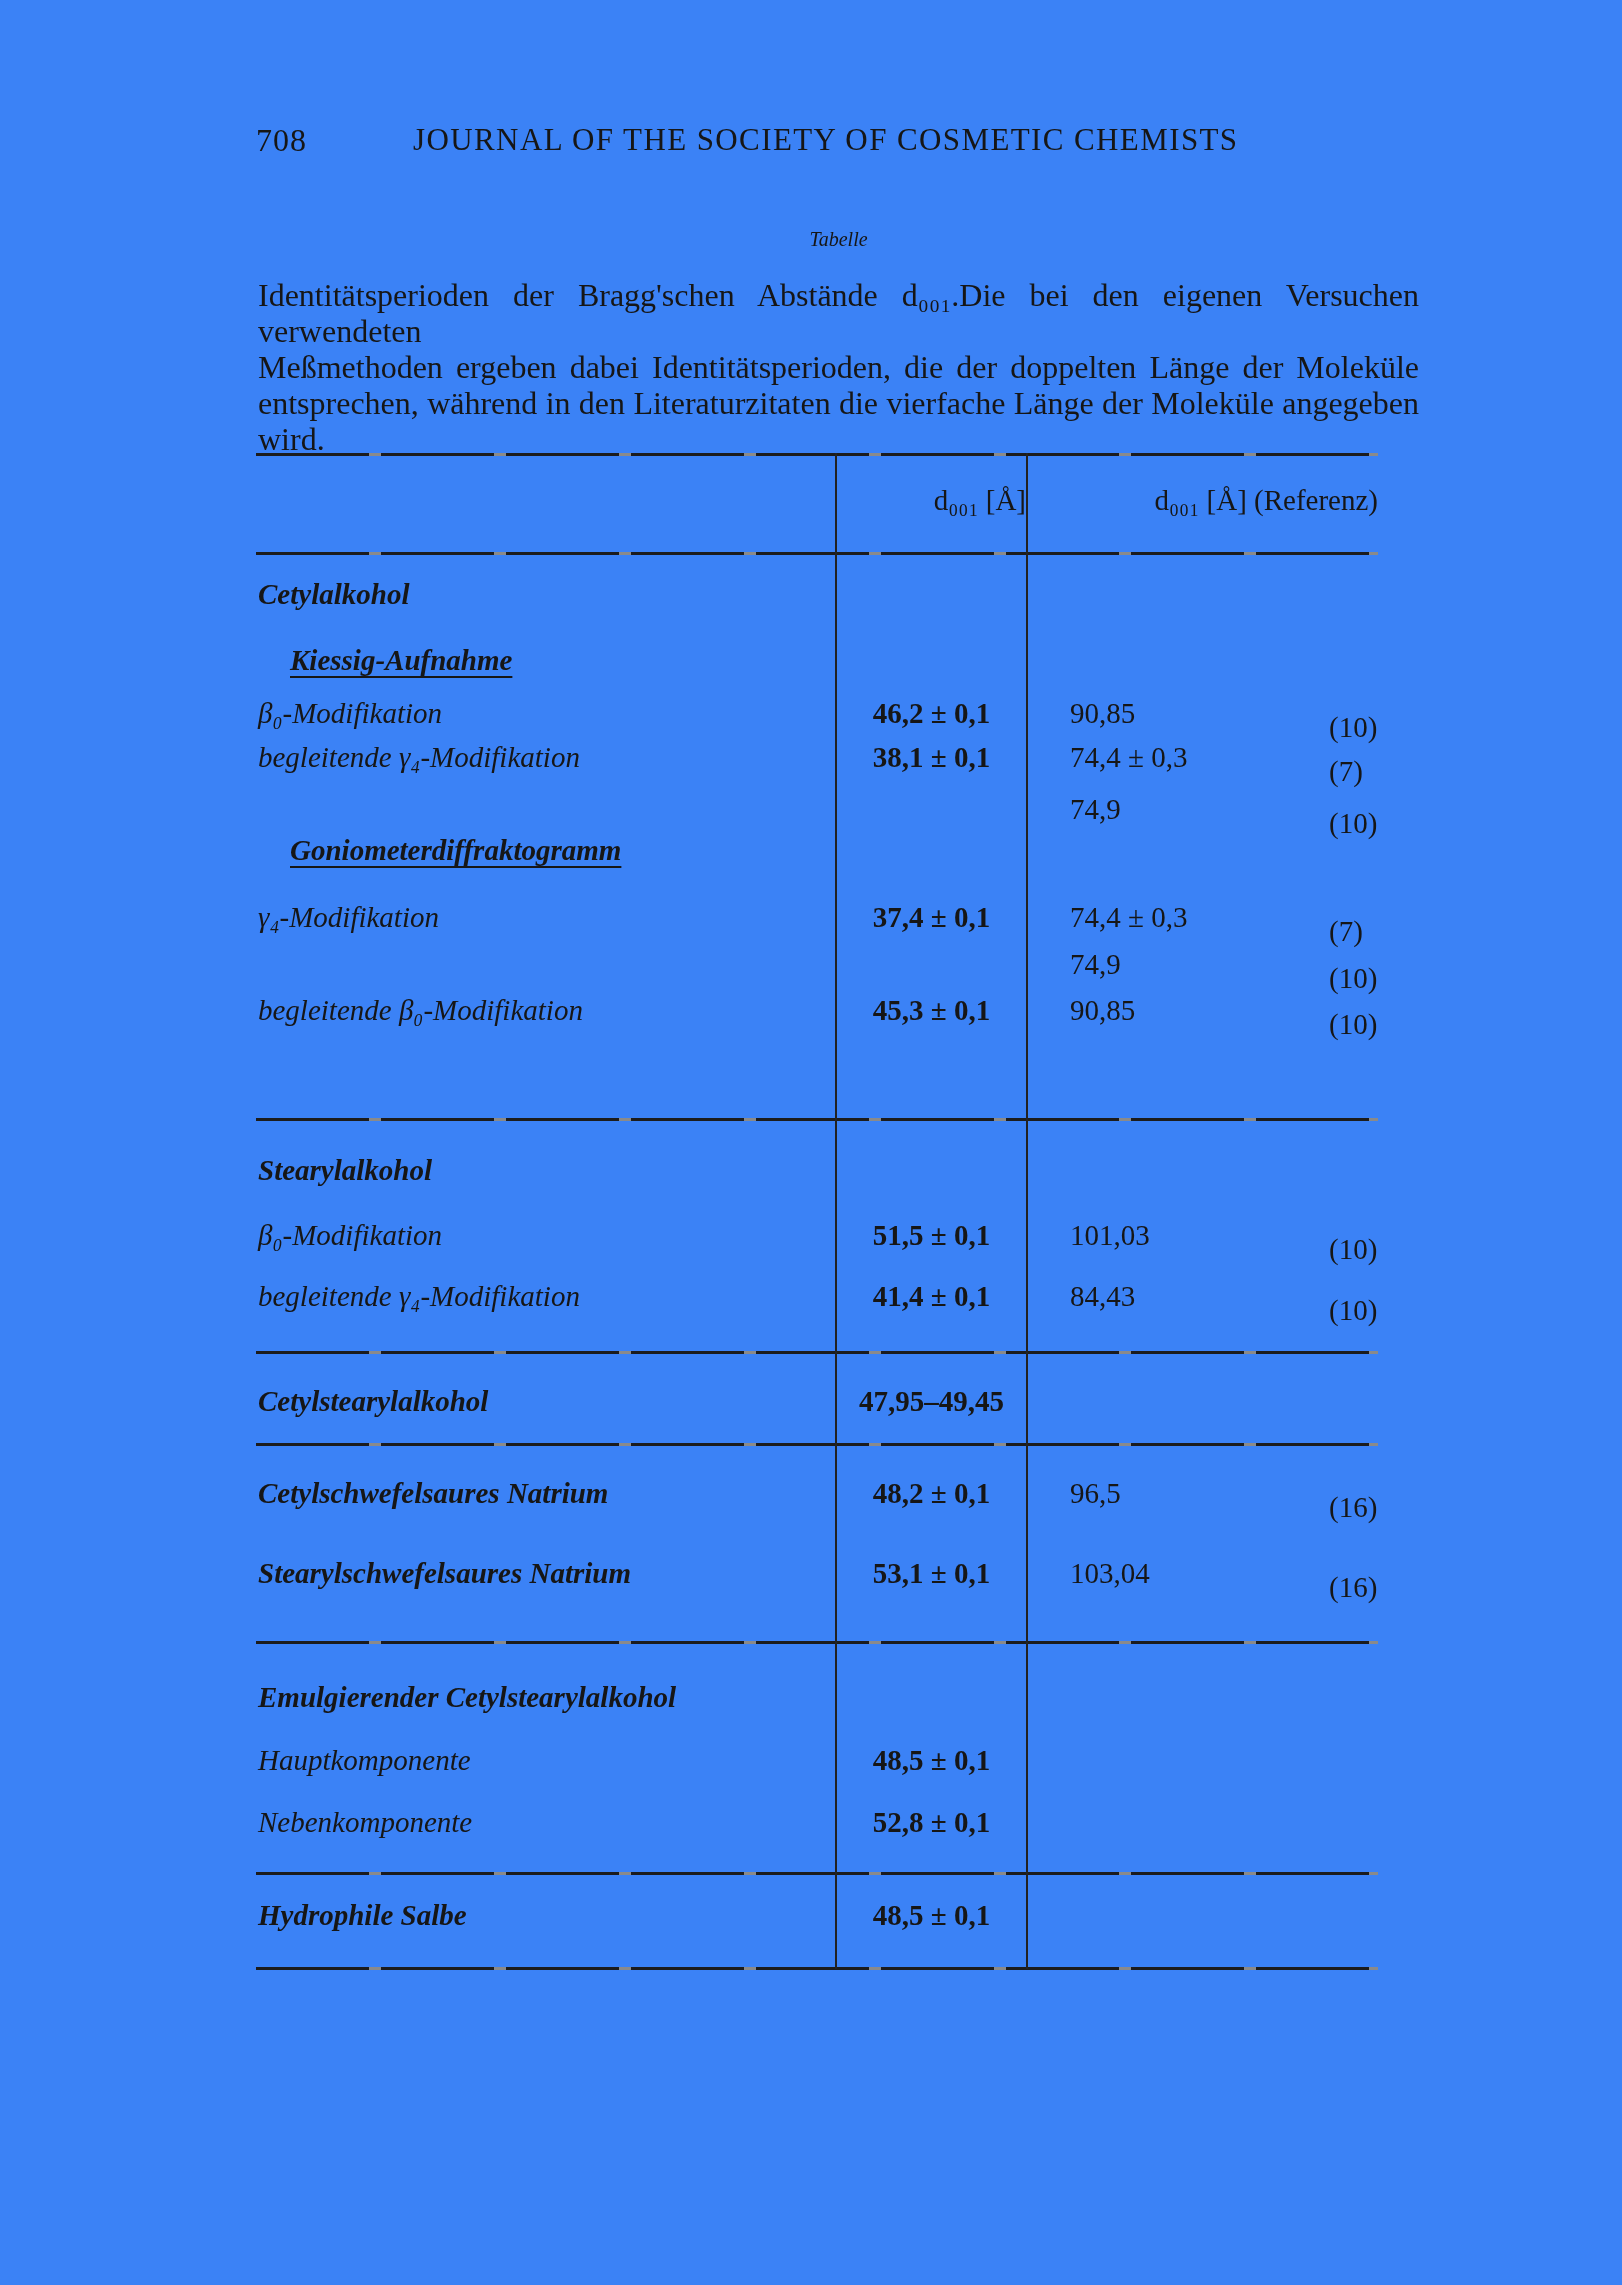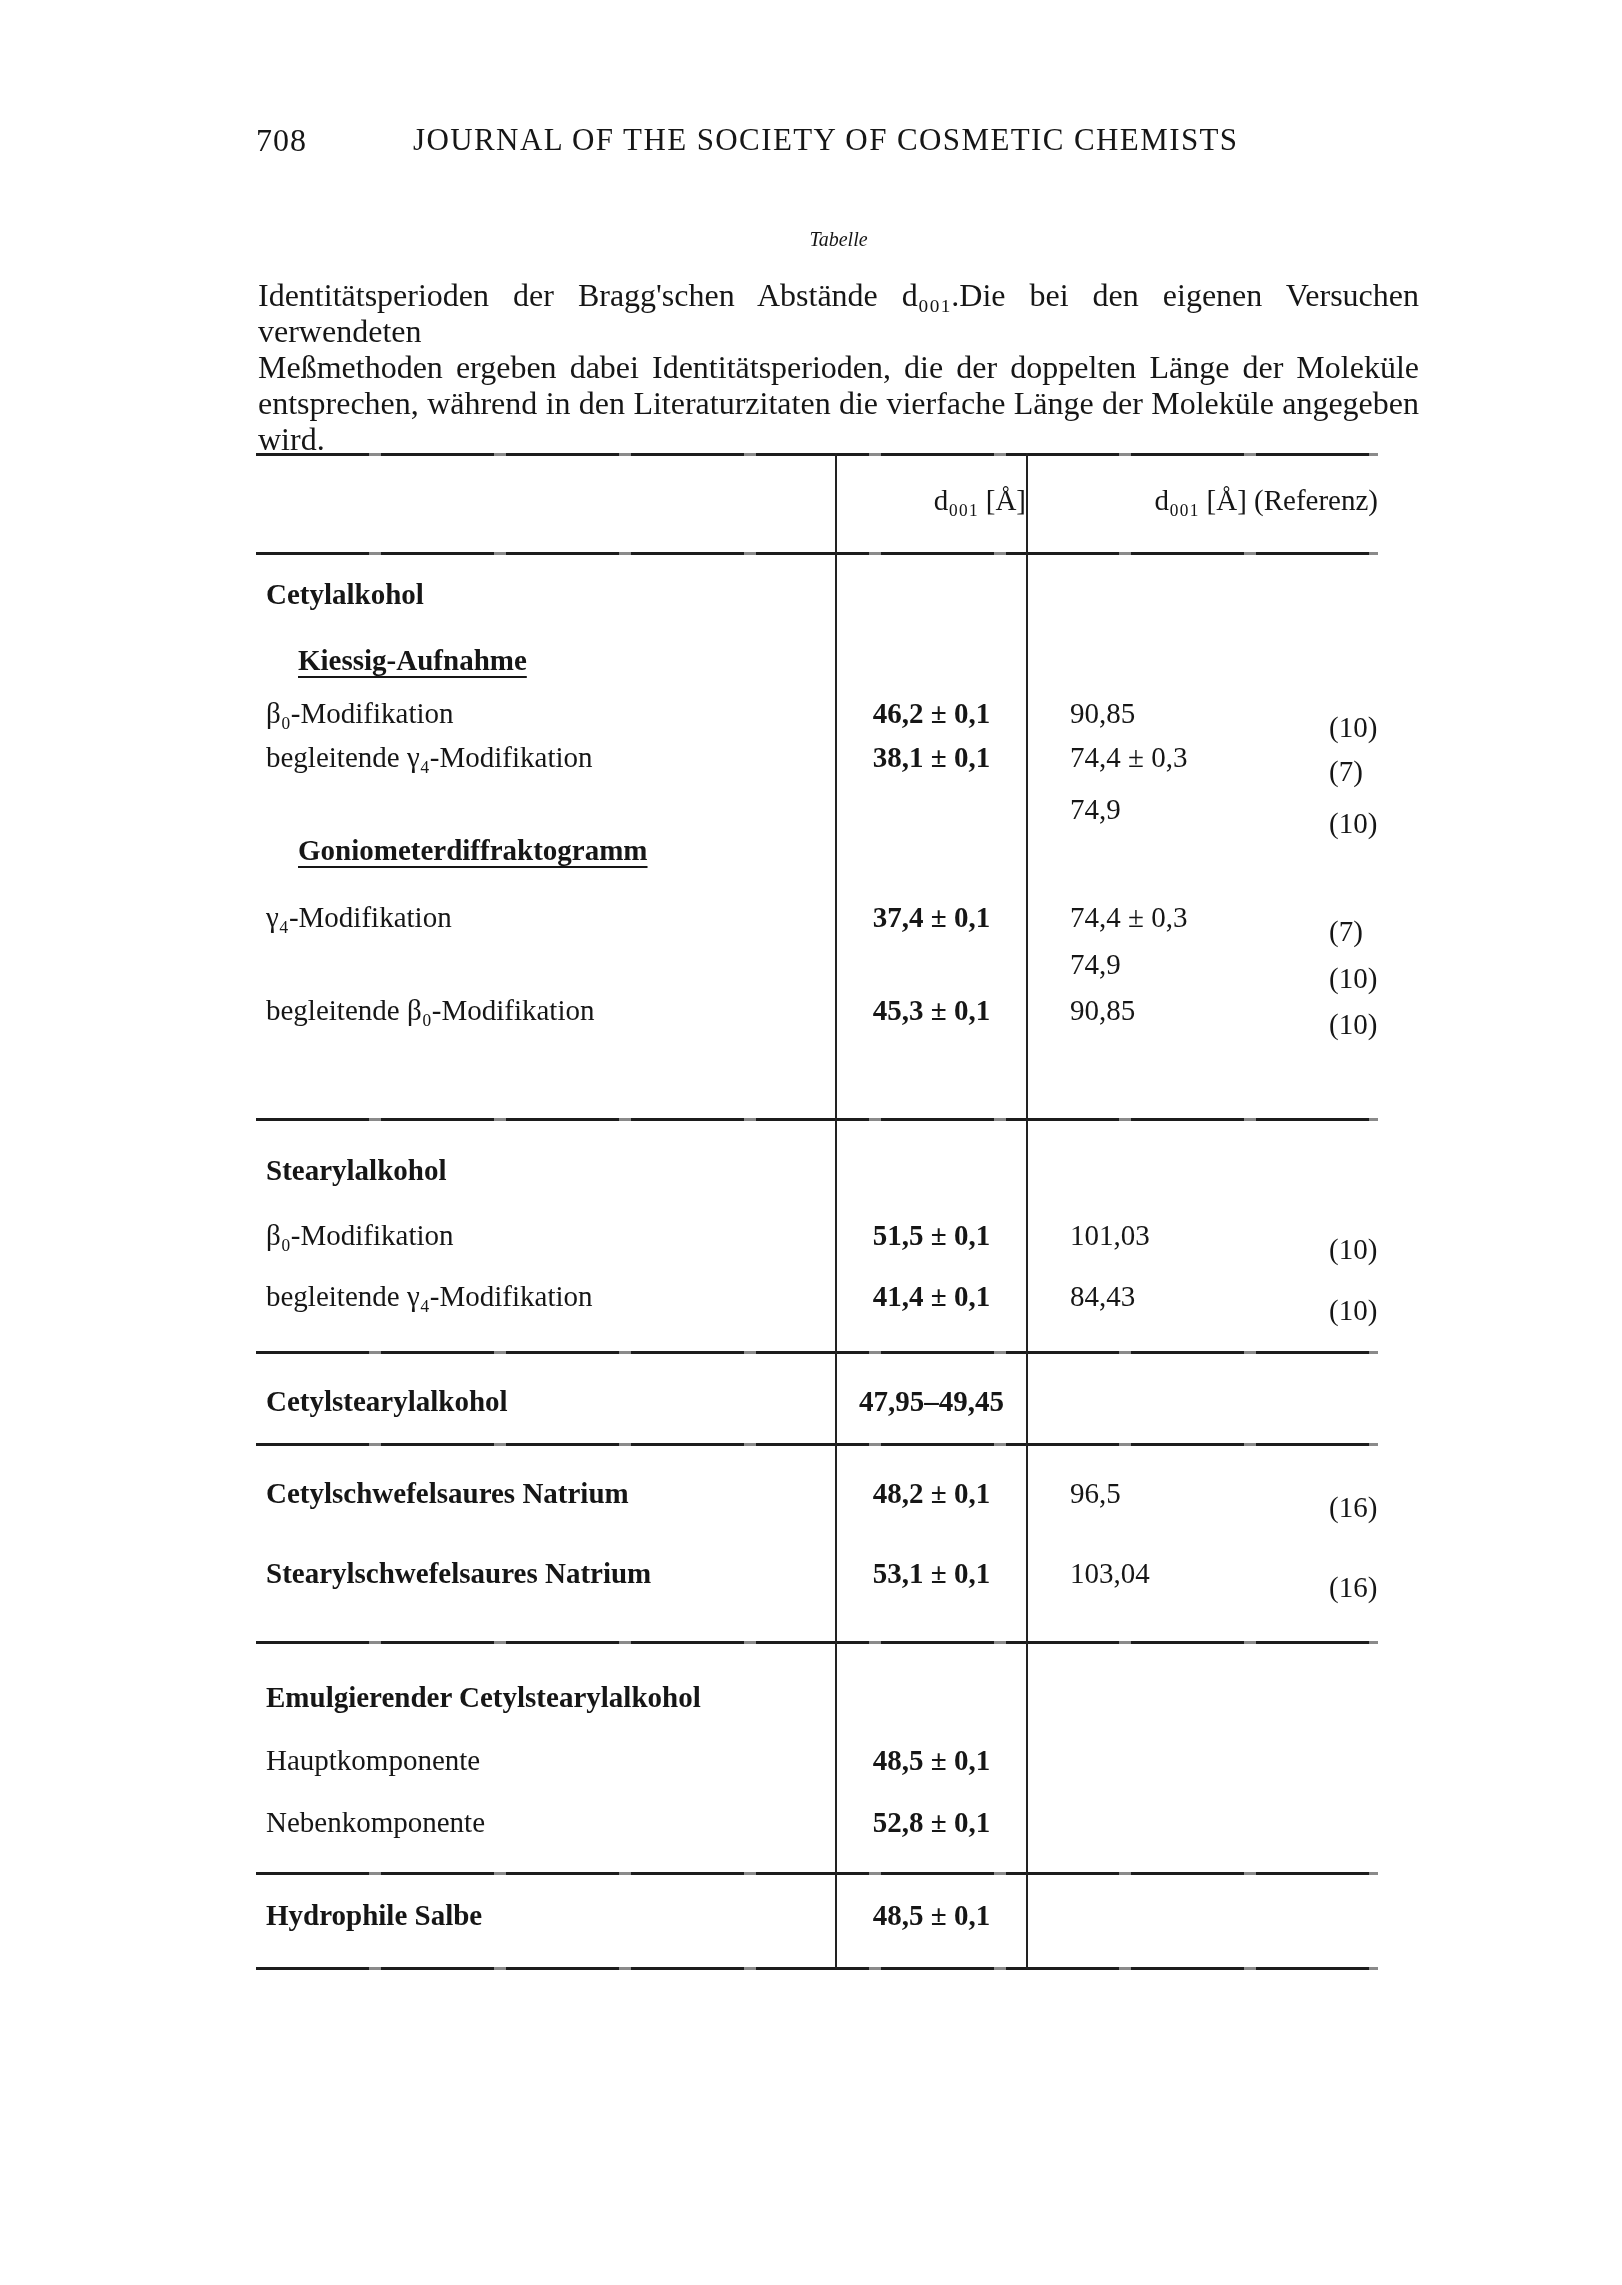--- a/index.html
+++ b/index.html
@@ -1,21 +1,21 @@
 <!DOCTYPE html>
 <html><head>
 <meta charset="utf-8">
 <style>
   html, body { margin: 0; padding: 0; background: #e8e8e8; }
   .page {
     position: relative;
     width: 1622px;
     height: 2286px;
     margin: 0 auto;
-    background: #ffffff;
+    background: #3b82f6;
     color: #161616;
     font-family: "Liberation Serif", "DejaVu Serif", serif;
     overflow: hidden;
   }
   
   .running-head { position: absolute; top: 122px; left: 0; width: 100%; height: 48px; }
   .page-number { position: absolute; left: 256px; top: 0; font-size: 32px; letter-spacing: 1px; }
   .journal-title { position: absolute; left: 413px; top: 0; font-size: 31px; letter-spacing: 1.4px; white-space: nowrap; }
   
   .caption-title {
@@ -40,21 +40,21 @@
   .r3 { top: 665px; }
   .r4 { top: 898px; }
   .r5 { top: 990px; }
   .r6 { top: 1188px; }
   .r7 { top: 1419px; }
   .r8 { top: 1514px; }
   .colhead { position: absolute; top: 31px; text-align: right; white-space: nowrap; }
   .colhead.h2 { left: 581px; width: 189px; }
   .colhead.h3 { left: 770px; width: 352px; }
   .trow { position: absolute; left: 0; width: 100%; height: 40px; line-height: 40px; white-space: nowrap; }
-  .c1 { position: absolute; left: 10px; }
+  .c1 { position: absolute; left: 2px; font-style: italic; }
   .c2 { position: absolute; left: 581px; width: 189px; text-align: center; font-weight: bold; }
   .c3v { position: absolute; left: 814px; }
   .c3n { position: absolute; left: 1073px; margin-top: 14px; }
   .bold { font-weight: bold; }
   .underline { text-decoration: underline; text-underline-offset: 5.7px; text-decoration-thickness: 2.4px; margin-left: 32px; }
 </style>
 </head>
 <body>
 
 <div class="page">

